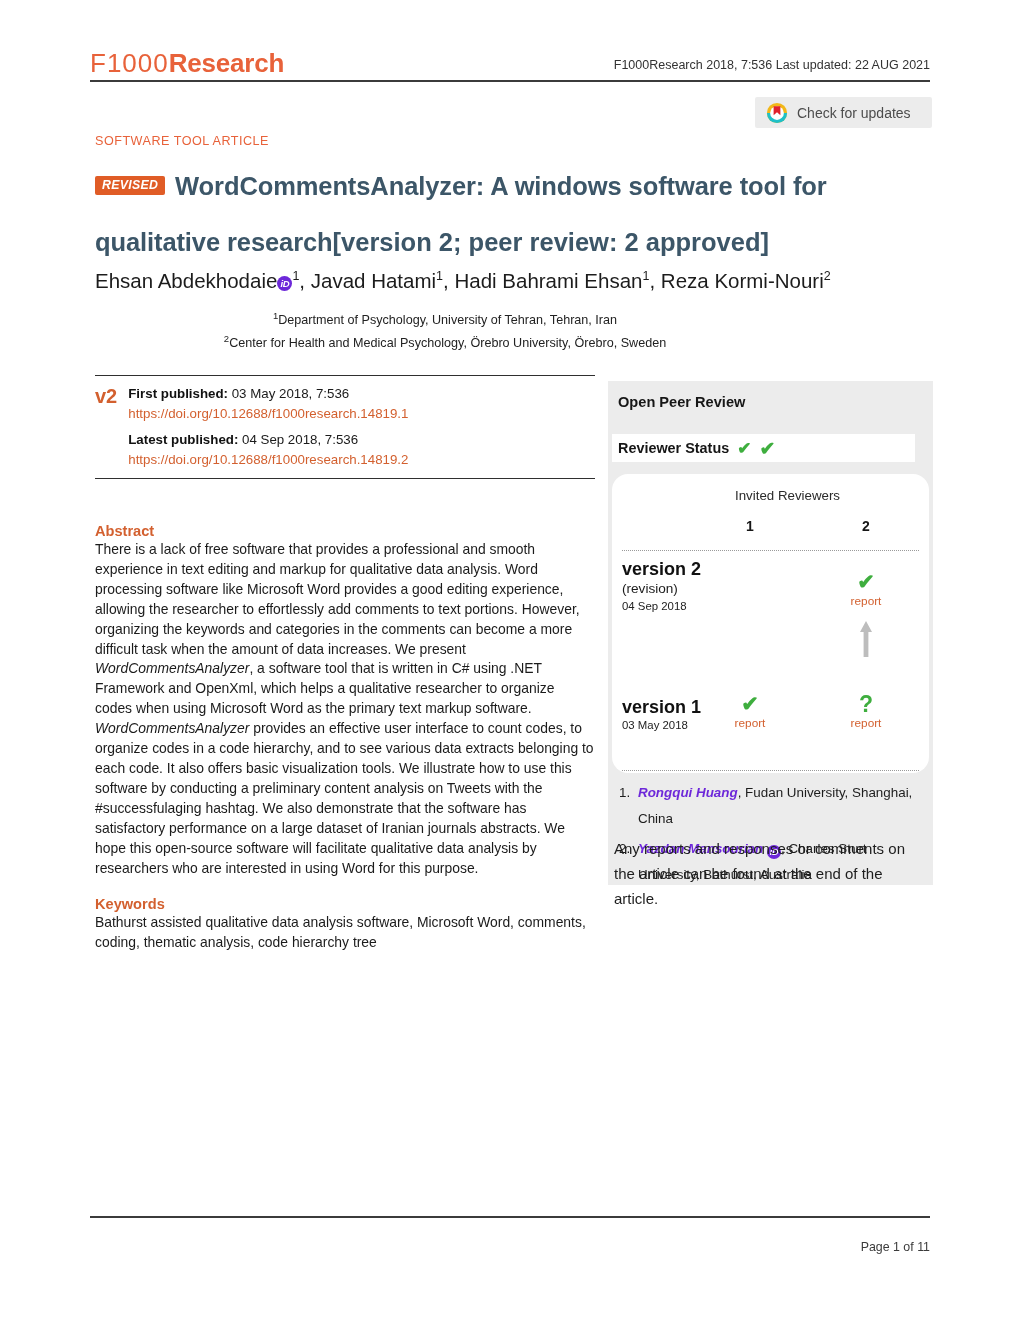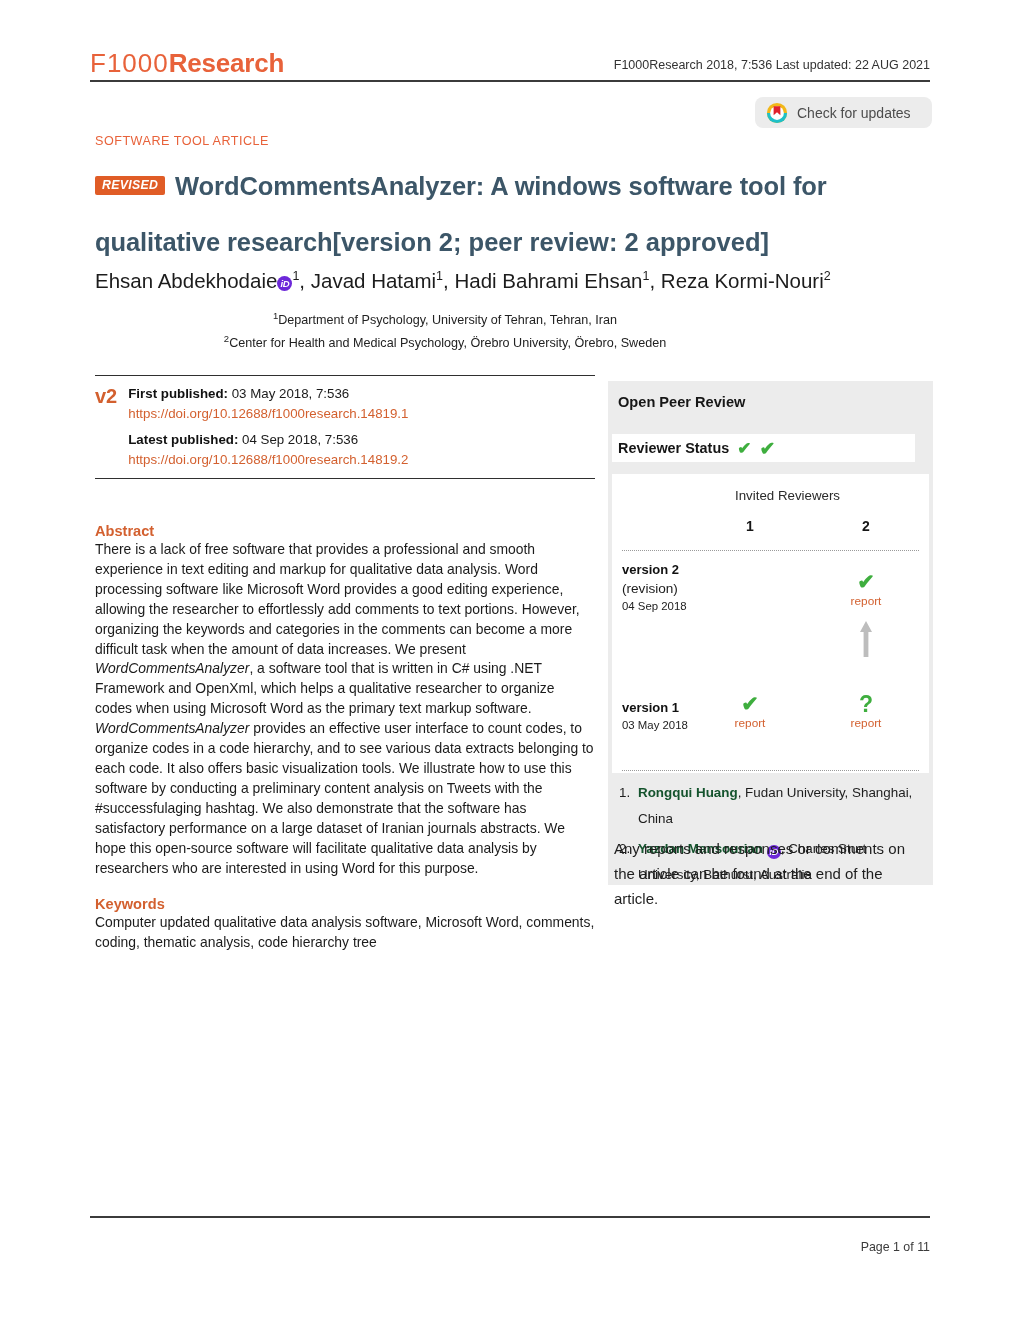--- a/index.html
+++ b/index.html
@@ -53,21 +53,21 @@
     height: 2px;
     background: #3b3b3b;
   }
 
   
   .crossmark {
     position: absolute;
     right: 88px; top: 97px;
     width: 177px; height: 31px;
     background: #ececec;
-    border-radius: 8px;
+    border-radius: 2px;
     display: flex;
     align-items: center;
     gap: 9px;
     padding-left: 11px;
     box-sizing: border-box;
   }
   .crossmark-label {
     font-size: 14px;
     color: #4c4c4c;
     white-space: nowrap;
@@ -247,20 +247,21 @@
   }
   .tick-lg { font-size: 19px; }
 
   .opr-table {
     position: absolute;
     left: 4px; top: 93px;
     width: 317px;
     height: 299px;
     background: #ffffff;
     box-sizing: border-box;
+    border-radius: 16px;
   }
   .invited-lbl {
     position: absolute;
     left: 0; right: 0; top: 14px;
     text-align: center;
     font-size: 13.3px;
     color: #2b2b2b;
     padding-left: 34px;
     box-sizing: border-box;
   }
@@ -284,21 +285,21 @@
     position: absolute;
     left: 10px; width: 297px;
     height: 0;
     border-top: 1.6px dotted #9a9a9a;
   }
   .dotrule.r1 { top: 76px; }
   .dotrule.r2 { top: 296px; }
 
   .vrow { position: absolute; left: 10px; }
   .vrow .vname {
-    font-size: 13px;
+    font-size: 18px;
     font-weight: 700;
     color: #111;
     line-height: 19px;
   }
   .vrow .vsub {
     font-size: 13.6px;
     color: #1c1c1c;
     line-height: 19px;
   }
   .vrow .vdate {
@@ -353,21 +354,21 @@
     padding-left: 22px;
     position: relative;
     margin-bottom: 4px;
   }
   .rev-num {
     position: absolute;
     left: 3px; top: 0;
     font-size: 13.4px;
     color: #1d1d1d;
   }
-  .rev-item b { font-weight: 700; color: #14532d; }
+  .rev-item b { font-weight: 700; color: #6d28d9; font-style: italic; }
   .opr-foot {
     position: absolute;
     left: 6px; top: 455px;
     width: 312px;
     font-size: 15px;
     line-height: 25px;
     color: #1d1d1d;
   }
 
   
@@ -443,21 +444,21 @@
       </div>
     </div>
 
     <div class="abstract-wrap">
       <div class="sect-head">Abstract</div>
       <div class="body-text" id="abstract-body">There is a lack of free software that provides a professional and smooth experience in text editing and markup for qualitative data analysis. Word processing software like Microsoft Word provides a good editing experience, allowing the researcher to effortlessly add comments to text portions. However, organizing the keywords and categories in the comments can become a more difficult task when the amount of data increases. We present <i>WordCommentsAnalyzer</i>, a software tool that is written in C# using .NET Framework and OpenXml, which helps a qualitative researcher to organize codes when using Microsoft Word as the primary text markup software. <i>WordCommentsAnalyzer</i> provides an effective user interface to count codes, to organize codes in a code hierarchy, and to see various data extracts belonging to each code. It also offers basic visualization tools. We illustrate how to use this software by conducting a preliminary content analysis on Tweets with the #successfulaging hashtag. We also demonstrate that the software has satisfactory performance on a large dataset of Iranian journals abstracts. We hope this open-source software will facilitate qualitative data analysis by researchers who are interested in using Word for this purpose.</div>
     </div>
 
     <div class="keywords-wrap">
       <div class="sect-head">Keywords</div>
-      <div class="body-text">Computer updated qualitative data analysis software, Microsoft Word, comments, coding, thematic analysis, code hierarchy tree</div>
+      <div class="body-text">Bathurst assisted qualitative data analysis software, Microsoft Word, comments, coding, thematic analysis, code hierarchy tree</div>
     </div>
 
   </div>
 
   <div class="oprbox">
 
     <div class="opr-title">Open Peer Review</div>
 
     <div class="status-band">
       <span class="lbl">Reviewer Status</span>

